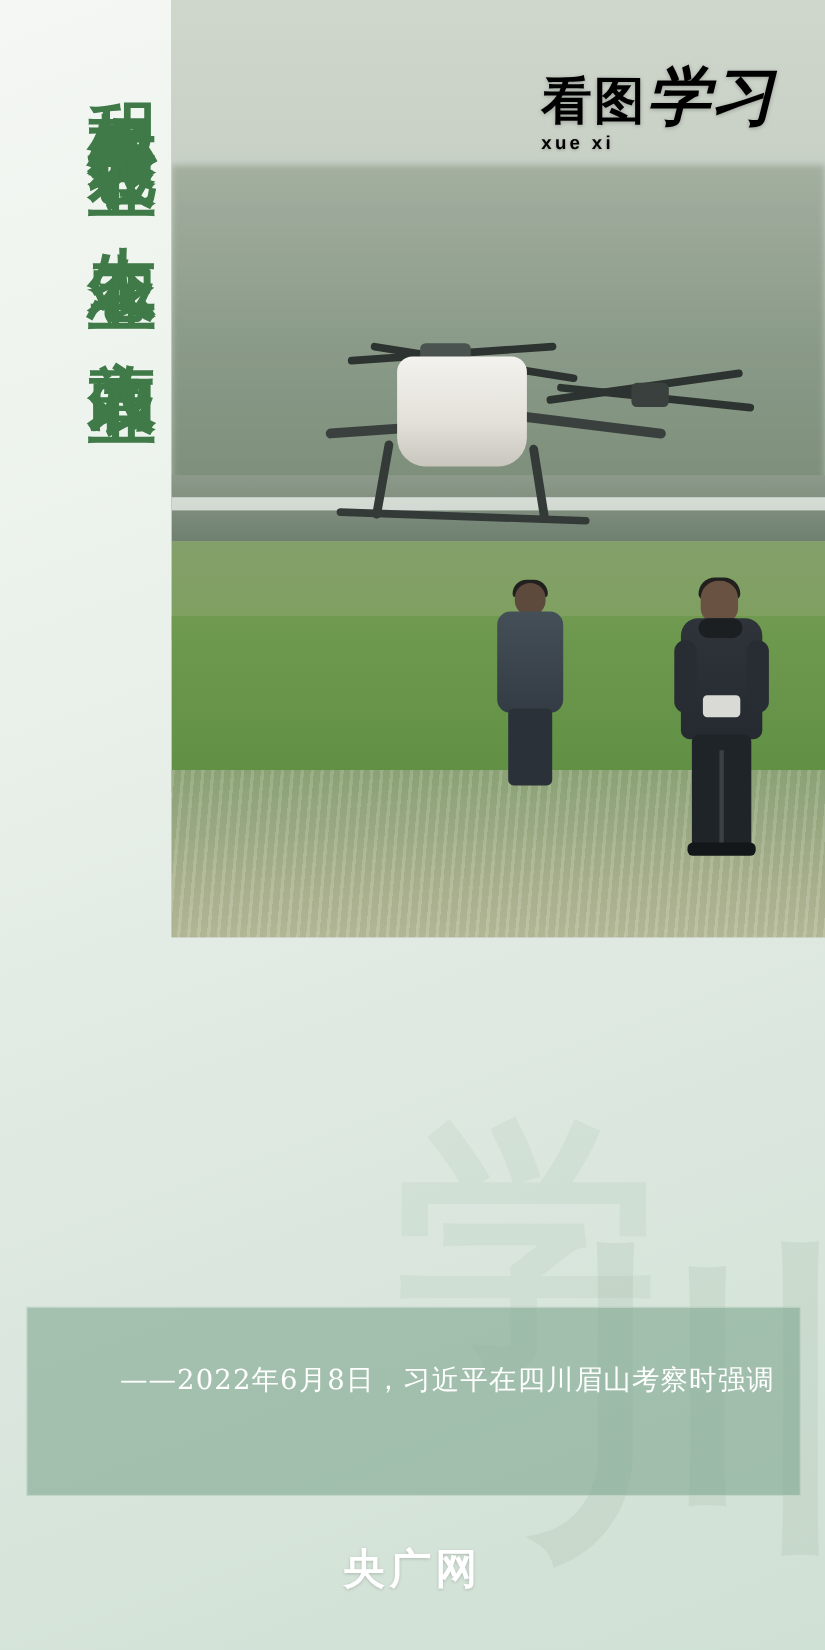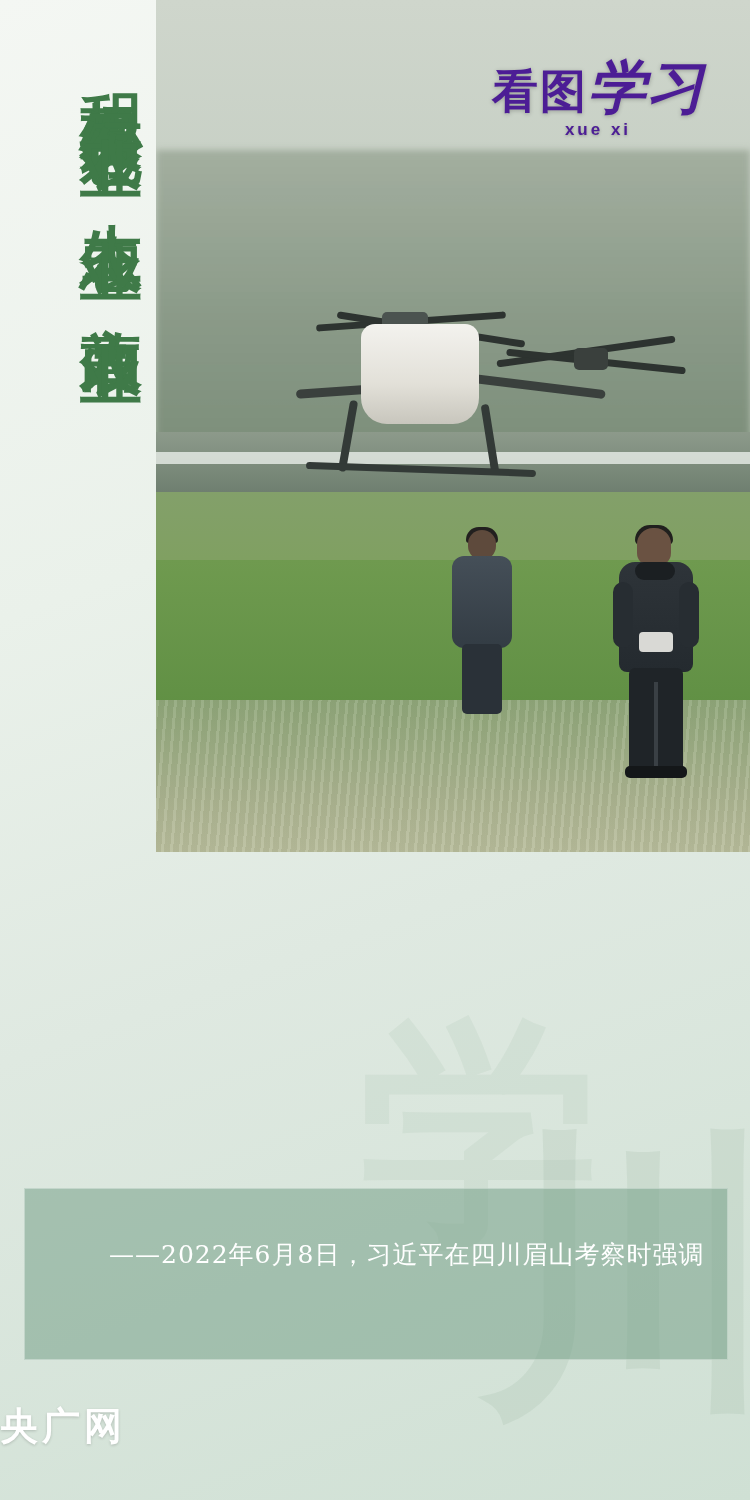--- a/index.html
+++ b/index.html
@@ -221,22 +221,22 @@
   .p-back .head { position: absolute; left: 22px; top: 0; width: 28px; height: 30px; background: #5e4a3c; border-radius: 14px; }
   .p-back .hair { position: absolute; left: 20px; top: -3px; width: 32px; height: 16px; background: #22201f; border-radius: 16px 16px 4px 4px; }
   .p-back .body { position: absolute; left: 6px; top: 26px; width: 60px; height: 92px; background: linear-gradient(180deg, #454f58 0%, #333c44 100%); border-radius: 12px; }
   .p-back .legs { position: absolute; left: 16px; top: 114px; width: 40px; height: 70px; background: #2a3138; border-radius: 5px; }
 
   
   .logo {
     position: absolute;
     right: 46px;
     top: 58px;
-    text-align: center;
-    color: #4c1d95;
+    text-align: left;
+    color: #000000;
   }
   .logo-main {
     font-family: "DejaVu Serif", serif;
     font-weight: 700;
     font-size: 46px;
     letter-spacing: 2px;
     line-height: 1;
     text-shadow: 0 1px 4px rgba(0,0,0,0.25);
   }
   .logo-main .cursive {
@@ -288,21 +288,21 @@
     color: #ffffff;
     letter-spacing: 1px;
   }
 
   
   .footer {
     position: absolute;
     left: 0;
     right: 0;
     bottom: 48px;
-    text-align: left;
+    text-align: center;
   }
   .footer-logo {
     display: inline-block;
     font-family: "DejaVu Serif", serif;
     font-weight: 700;
     font-size: 38px;
     letter-spacing: 4px;
     color: #ffffff;
     text-shadow: 0 1px 3px rgba(0,0,0,0.18);
   }

